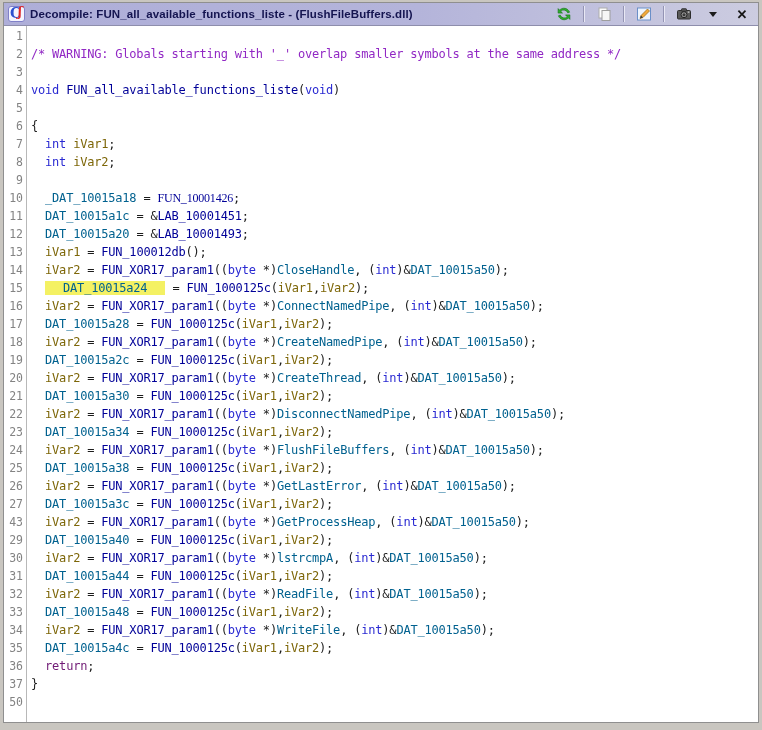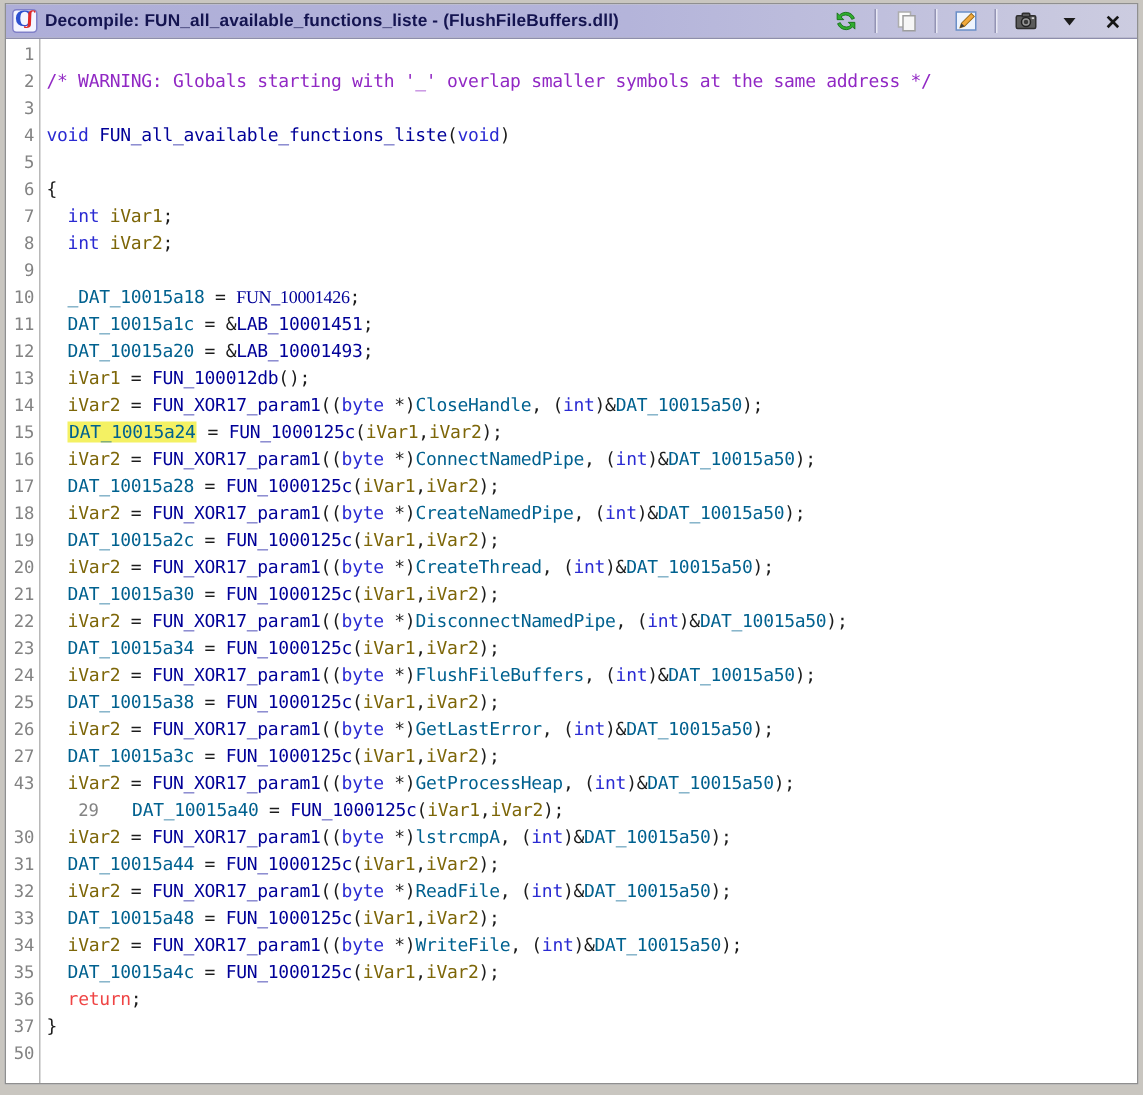--- a/index.html
+++ b/index.html
@@ -26,21 +26,21 @@
   .x-glyph{font-size:13px;font-weight:bold;color:#151515;line-height:1;}
 
   
   .content{flex:1;position:relative;background:#fff;overflow:hidden;
     font-family:"DejaVu Sans Mono","Liberation Mono",monospace;}
   .gutter-rule{position:absolute;top:0;bottom:0;left:22px;width:1px;background:#b8b8b8;}
   .code{position:absolute;top:1px;left:0;right:0;}
   .code-line{display:flex;height:18px;line-height:18px;}
   .ln{width:19px;flex:none;text-align:right;font-size:11.5px;padding-right:0;}
   .lt{white-space:pre;font-size:12px;letter-spacing:-0.2px;padding-left:8px;}
-  .tok-h{padding:0 1px;text-align:right;}
+  .tok-h{padding:0 18px;text-align:right;}
 </style>
 </head>
 <body>
 
 <div class="frame">
   <div class="inner">
 
     <div class="titlebar">
       <span class="app-icon">
         <span class="c-glyph">C</span>
@@ -202,21 +202,21 @@
           </div>
           <div class="code-line">
             <span class="ln" style="color: rgb(131, 131, 131);">27</span>
             <span class="lt"><span style="color: rgb(28, 28, 28);">  </span><span style="color: rgb(0, 97, 143);">DAT_10015a3c</span><span style="color: rgb(28, 28, 28);"> = </span><span style="color: rgb(0, 0, 152);">FUN_1000125c</span><span style="color: rgb(28, 28, 28);">(</span><span style="color: rgb(125, 102, 8);">iVar1</span><span style="color: rgb(28, 28, 28);">,</span><span style="color: rgb(125, 102, 8);">iVar2</span><span style="color: rgb(28, 28, 28);">);</span></span>
           </div>
           <div class="code-line">
             <span class="ln" style="color: rgb(131, 131, 131);">43</span>
             <span class="lt"><span style="color: rgb(28, 28, 28);">  </span><span style="color: rgb(125, 102, 8);">iVar2</span><span style="color: rgb(28, 28, 28);"> = </span><span style="color: rgb(0, 0, 152);">FUN_XOR17_param1</span><span style="color: rgb(28, 28, 28);">((</span><span style="color: rgb(42, 42, 210);">byte</span><span style="color: rgb(28, 28, 28);"> *)</span><span style="color: rgb(0, 97, 143);">GetProcessHeap</span><span style="color: rgb(28, 28, 28);">, (</span><span style="color: rgb(42, 42, 210);">int</span><span style="color: rgb(28, 28, 28);">)&amp;</span><span style="color: rgb(0, 97, 143);">DAT_10015a50</span><span style="color: rgb(28, 28, 28);">);</span></span>
           </div>
           <div class="code-line">
-            <span class="ln" style="color: rgb(131, 131, 131); padding-left: 43px;">29</span>
+            <span class="ln" style="color: rgb(131, 131, 131);">29</span>
             <span class="lt"><span style="color: rgb(28, 28, 28);">  </span><span style="color: rgb(0, 97, 143);">DAT_10015a40</span><span style="color: rgb(28, 28, 28);"> = </span><span style="color: rgb(0, 0, 152);">FUN_1000125c</span><span style="color: rgb(28, 28, 28);">(</span><span style="color: rgb(125, 102, 8);">iVar1</span><span style="color: rgb(28, 28, 28);">,</span><span style="color: rgb(125, 102, 8);">iVar2</span><span style="color: rgb(28, 28, 28);">);</span></span>
           </div>
           <div class="code-line">
             <span class="ln" style="color: rgb(131, 131, 131);">30</span>
             <span class="lt"><span style="color: rgb(28, 28, 28);">  </span><span style="color: rgb(125, 102, 8);">iVar2</span><span style="color: rgb(28, 28, 28);"> = </span><span style="color: rgb(0, 0, 152);">FUN_XOR17_param1</span><span style="color: rgb(28, 28, 28);">((</span><span style="color: rgb(42, 42, 210);">byte</span><span style="color: rgb(28, 28, 28);"> *)</span><span style="color: rgb(0, 97, 143);">lstrcmpA</span><span style="color: rgb(28, 28, 28);">, (</span><span style="color: rgb(42, 42, 210);">int</span><span style="color: rgb(28, 28, 28);">)&amp;</span><span style="color: rgb(0, 97, 143);">DAT_10015a50</span><span style="color: rgb(28, 28, 28);">);</span></span>
           </div>
           <div class="code-line">
             <span class="ln" style="color: rgb(131, 131, 131);">31</span>
             <span class="lt"><span style="color: rgb(28, 28, 28);">  </span><span style="color: rgb(0, 97, 143);">DAT_10015a44</span><span style="color: rgb(28, 28, 28);"> = </span><span style="color: rgb(0, 0, 152);">FUN_1000125c</span><span style="color: rgb(28, 28, 28);">(</span><span style="color: rgb(125, 102, 8);">iVar1</span><span style="color: rgb(28, 28, 28);">,</span><span style="color: rgb(125, 102, 8);">iVar2</span><span style="color: rgb(28, 28, 28);">);</span></span>
           </div>
@@ -231,21 +231,21 @@
           <div class="code-line">
             <span class="ln" style="color: rgb(131, 131, 131);">34</span>
             <span class="lt"><span style="color: rgb(28, 28, 28);">  </span><span style="color: rgb(125, 102, 8);">iVar2</span><span style="color: rgb(28, 28, 28);"> = </span><span style="color: rgb(0, 0, 152);">FUN_XOR17_param1</span><span style="color: rgb(28, 28, 28);">((</span><span style="color: rgb(42, 42, 210);">byte</span><span style="color: rgb(28, 28, 28);"> *)</span><span style="color: rgb(0, 97, 143);">WriteFile</span><span style="color: rgb(28, 28, 28);">, (</span><span style="color: rgb(42, 42, 210);">int</span><span style="color: rgb(28, 28, 28);">)&amp;</span><span style="color: rgb(0, 97, 143);">DAT_10015a50</span><span style="color: rgb(28, 28, 28);">);</span></span>
           </div>
           <div class="code-line">
             <span class="ln" style="color: rgb(131, 131, 131);">35</span>
             <span class="lt"><span style="color: rgb(28, 28, 28);">  </span><span style="color: rgb(0, 97, 143);">DAT_10015a4c</span><span style="color: rgb(28, 28, 28);"> = </span><span style="color: rgb(0, 0, 152);">FUN_1000125c</span><span style="color: rgb(28, 28, 28);">(</span><span style="color: rgb(125, 102, 8);">iVar1</span><span style="color: rgb(28, 28, 28);">,</span><span style="color: rgb(125, 102, 8);">iVar2</span><span style="color: rgb(28, 28, 28);">);</span></span>
           </div>
           <div class="code-line">
             <span class="ln" style="color: rgb(131, 131, 131);">36</span>
-            <span class="lt"><span style="color: rgb(28, 28, 28);">  </span><span style="color: #ef4444;">return</span><span style="color: rgb(28, 28, 28);">;</span></span>
+            <span class="lt"><span style="color: rgb(28, 28, 28);">  </span><span style="color: #701a75;">return</span><span style="color: rgb(28, 28, 28);">;</span></span>
           </div>
           <div class="code-line">
             <span class="ln" style="color: rgb(131, 131, 131);">37</span>
             <span class="lt"><span style="color: rgb(28, 28, 28);">}</span></span>
           </div>
           <div class="code-line">
             <span class="ln" style="color: rgb(131, 131, 131);">50</span>
             <span class="lt"></span>
           </div>
         </div>

